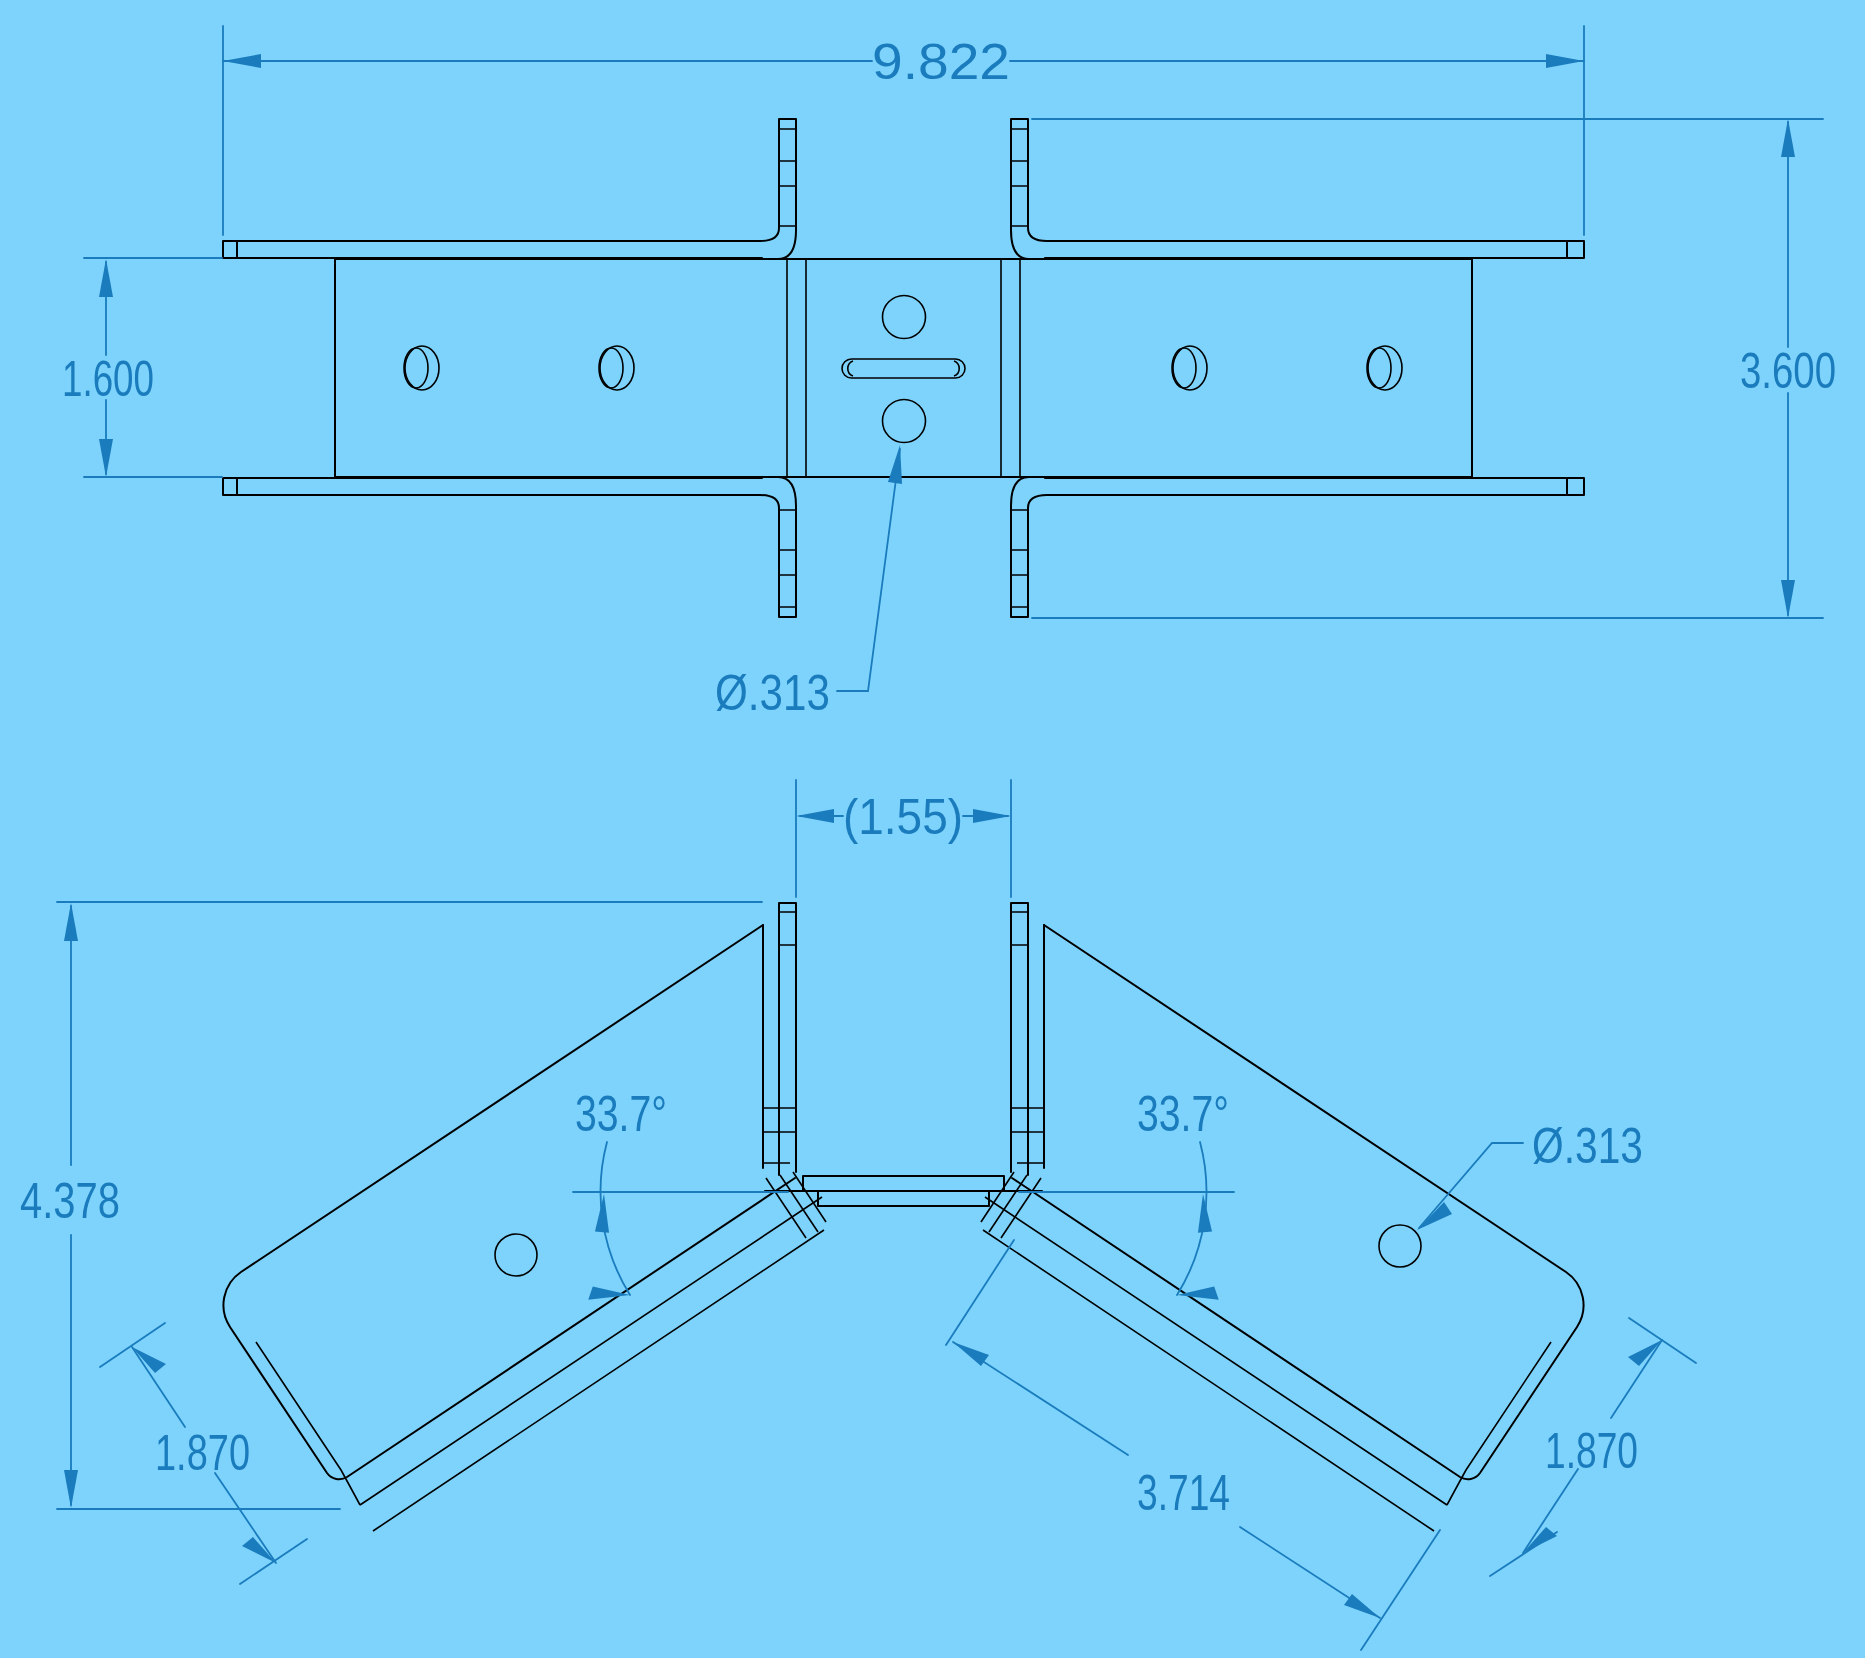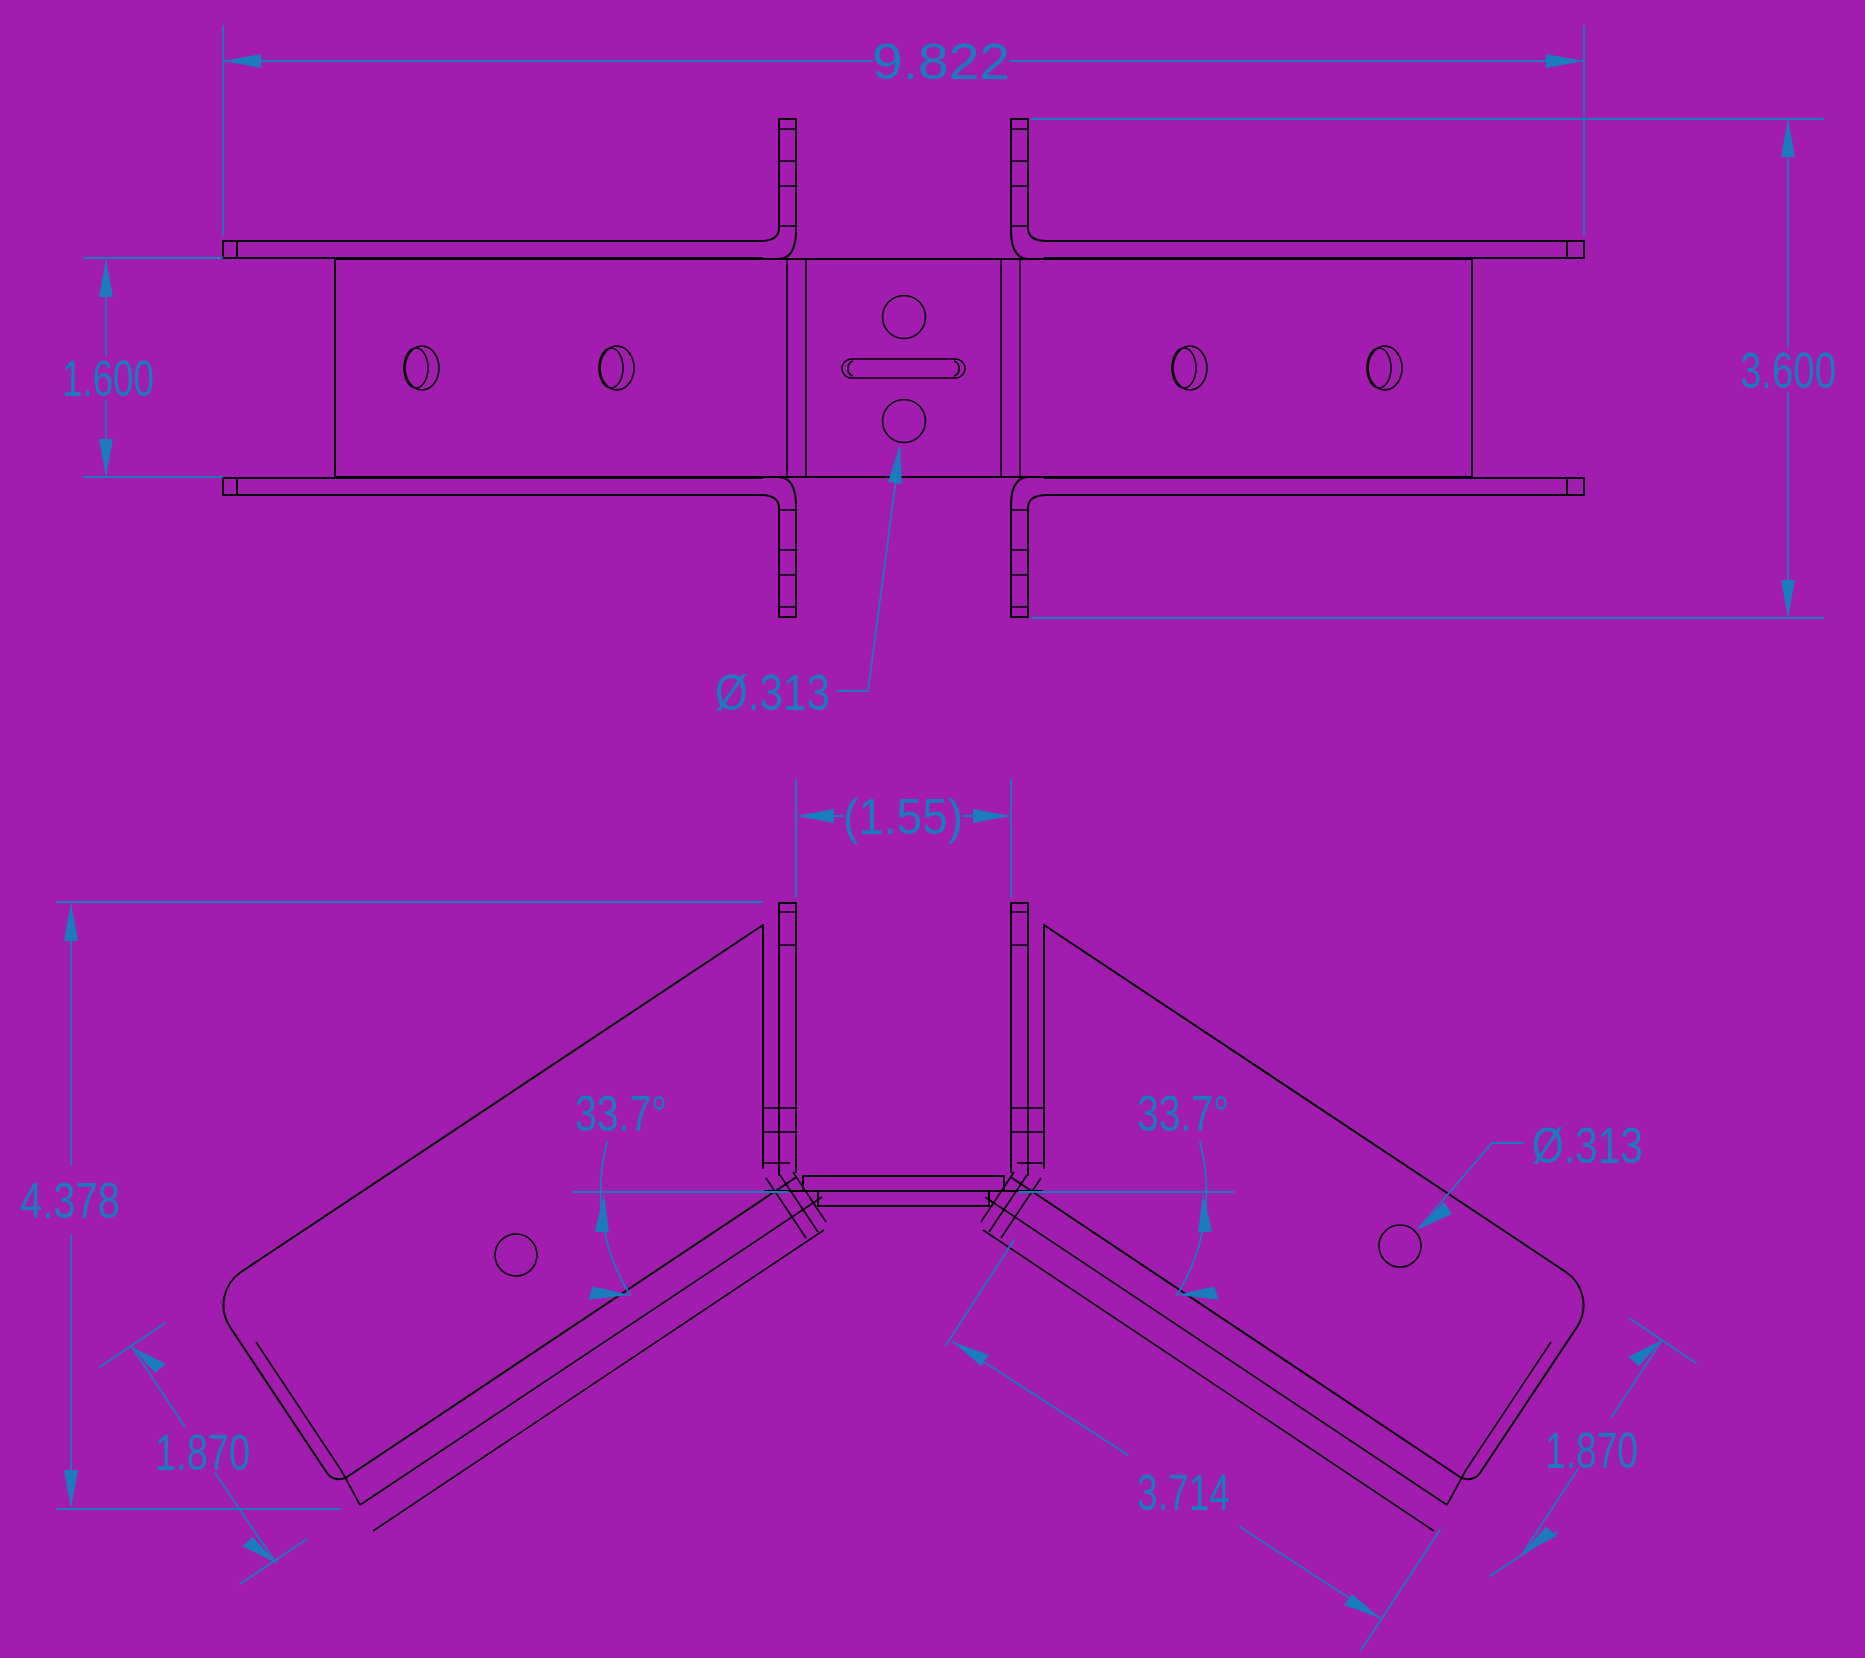--- a/index.html
+++ b/index.html
@@ -1,16 +1,16 @@
 <!DOCTYPE html>
 <html><head>
 <meta charset="utf-8">
 <style>
   html,body{margin:0;padding:0;background:#ffffff;}
-  .stage{width:1865px;height:1658px;position:relative;background:#a21caf;overflow:hidden;}
+  .stage{width:1865px;height:1658px;position:relative;background:#7dd3fc;overflow:hidden;}
   svg{display:block;}
   text{font-family:"Liberation Sans", sans-serif;}
   .dimtxt{fill:#1a7cbd;font-size:50px;}
   .part{stroke:#000000;stroke-width:2;fill:none;stroke-linecap:round;}
   .thin{stroke:#000000;stroke-width:1.6;fill:none;}
   .dim{stroke:#1a7cbd;stroke-width:1.8;fill:none;stroke-linecap:round;}
   .ar{fill:#1a7cbd;stroke:none;}
 </style>
 </head>
 <body>

